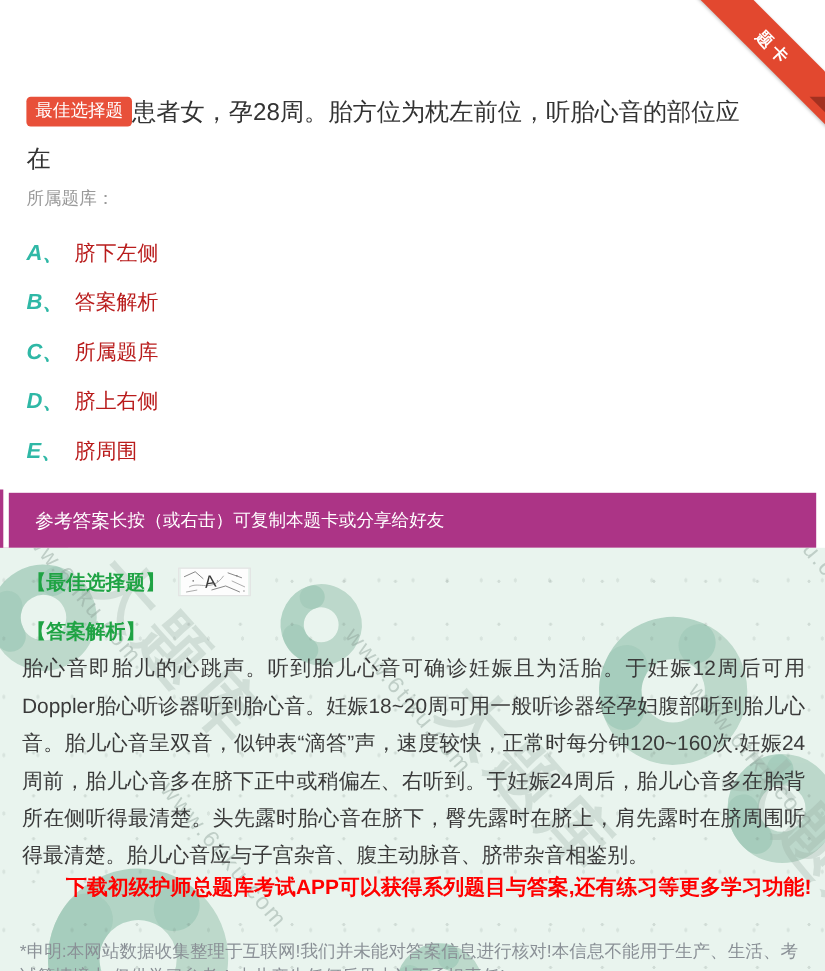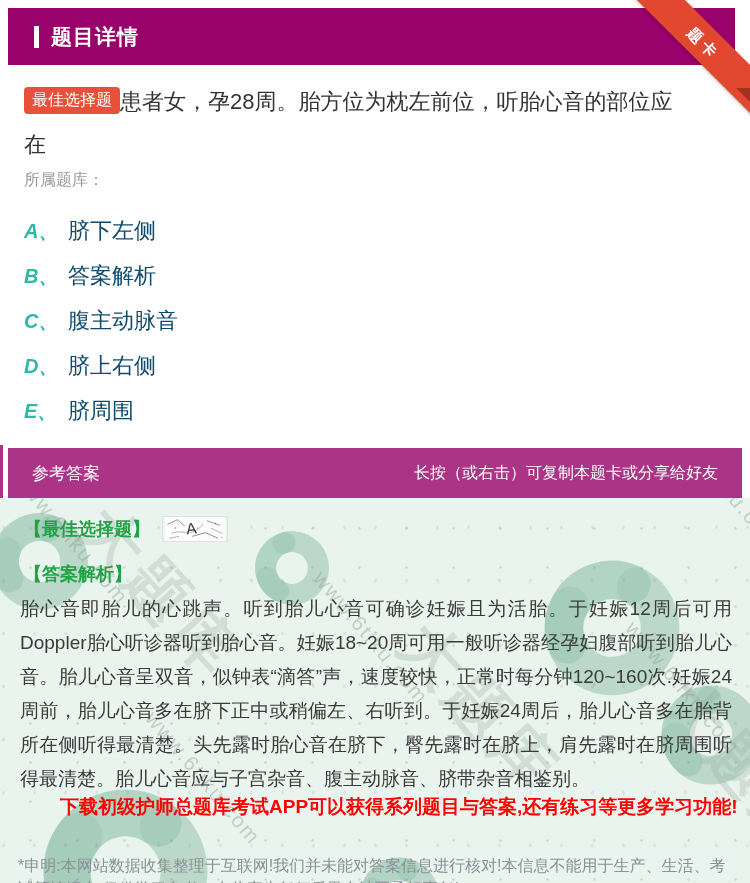--- a/index.html
+++ b/index.html
@@ -53,27 +53,27 @@
     display:inline-block;background:var(--bank-badge-bg);color:#fff;font-size:16px;
     padding:4px 10px 5px;border-radius:3px;margin-left:2px;
     box-shadow:2px 3px 0 #b1241d;
   }
   .options-list{margin-top:25px;}
   .option-row{display:flex;align-items:baseline;height:45px;}
   .opt-label{
     color:var(--option-letter);font-size:20px;font-weight:bold;font-style:italic;
     width:44px;flex:0 0 44px;
   }
-  .opt-text{color:#0c4a6e;font-size:22px;}
+  .opt-text{color:#b91c1c;font-size:19px;}
 
   
   .answer-bar{
     position:absolute;left:8px;top:448px;width:734px;height:50px;
     background:var(--answer-bar-bg);display:flex;align-items:center;
-    justify-content:space-between;padding:0 24px;
+    justify-content:flex-start;padding:0 24px;
   }
   .answer-bar-title{color:#fff;font-size:17px;}
   .answer-bar-hint{color:#fff;font-size:16px;}
   .edge-strip-v{position:absolute;left:0;top:445px;width:3px;height:62px;background:var(--answer-bar-bg);}
   .edge-strip-h{position:absolute;left:0;top:498px;width:62px;height:6px;background:var(--answer-bar-bg);}
 
   
   .answer-card{
     position:absolute;left:0;top:498px;width:750px;height:385px;
     background:var(--card-bg);overflow:hidden;
@@ -104,24 +104,20 @@
   .promo{position:absolute;left:20px;top:296px;color:var(--promo-red);
     font-size:19px;font-weight:bold;margin-left:40px;}
   .disclaimer{position:absolute;left:18px;top:356px;width:722px;
     color:#8a9096;font-size:16px;line-height:23px;}
 </style>
 </head>
 <body>
 
 <div class="page">
 
-  <div class="top-header">
-    <span class="title-tick"></span>
-    <span class="page-title">题目详情</span>
-  </div>
 
   <div class="ribbon-wrap">
     <div class="ribbon-band">
       <span>题卡</span>
     </div>
     <div class="ribbon-fold"></div>
   </div>
 
   <div class="question-section">
     <div class="q-line">
@@ -136,21 +132,21 @@
         <span class="opt-text">脐下左侧</span>
       </div>
 
       <div class="option-row">
         <span class="opt-label">B、</span>
         <span class="opt-text">答案解析</span>
       </div>
 
       <div class="option-row">
         <span class="opt-label">C、</span>
-        <span class="opt-text">腹主动脉音</span>
+        <span class="opt-text">所属题库</span>
       </div>
 
       <div class="option-row">
         <span class="opt-label">D、</span>
         <span class="opt-text">脐上右侧</span>
       </div>
 
       <div class="option-row">
         <span class="opt-label">E、</span>
         <span class="opt-text">脐周围</span>

